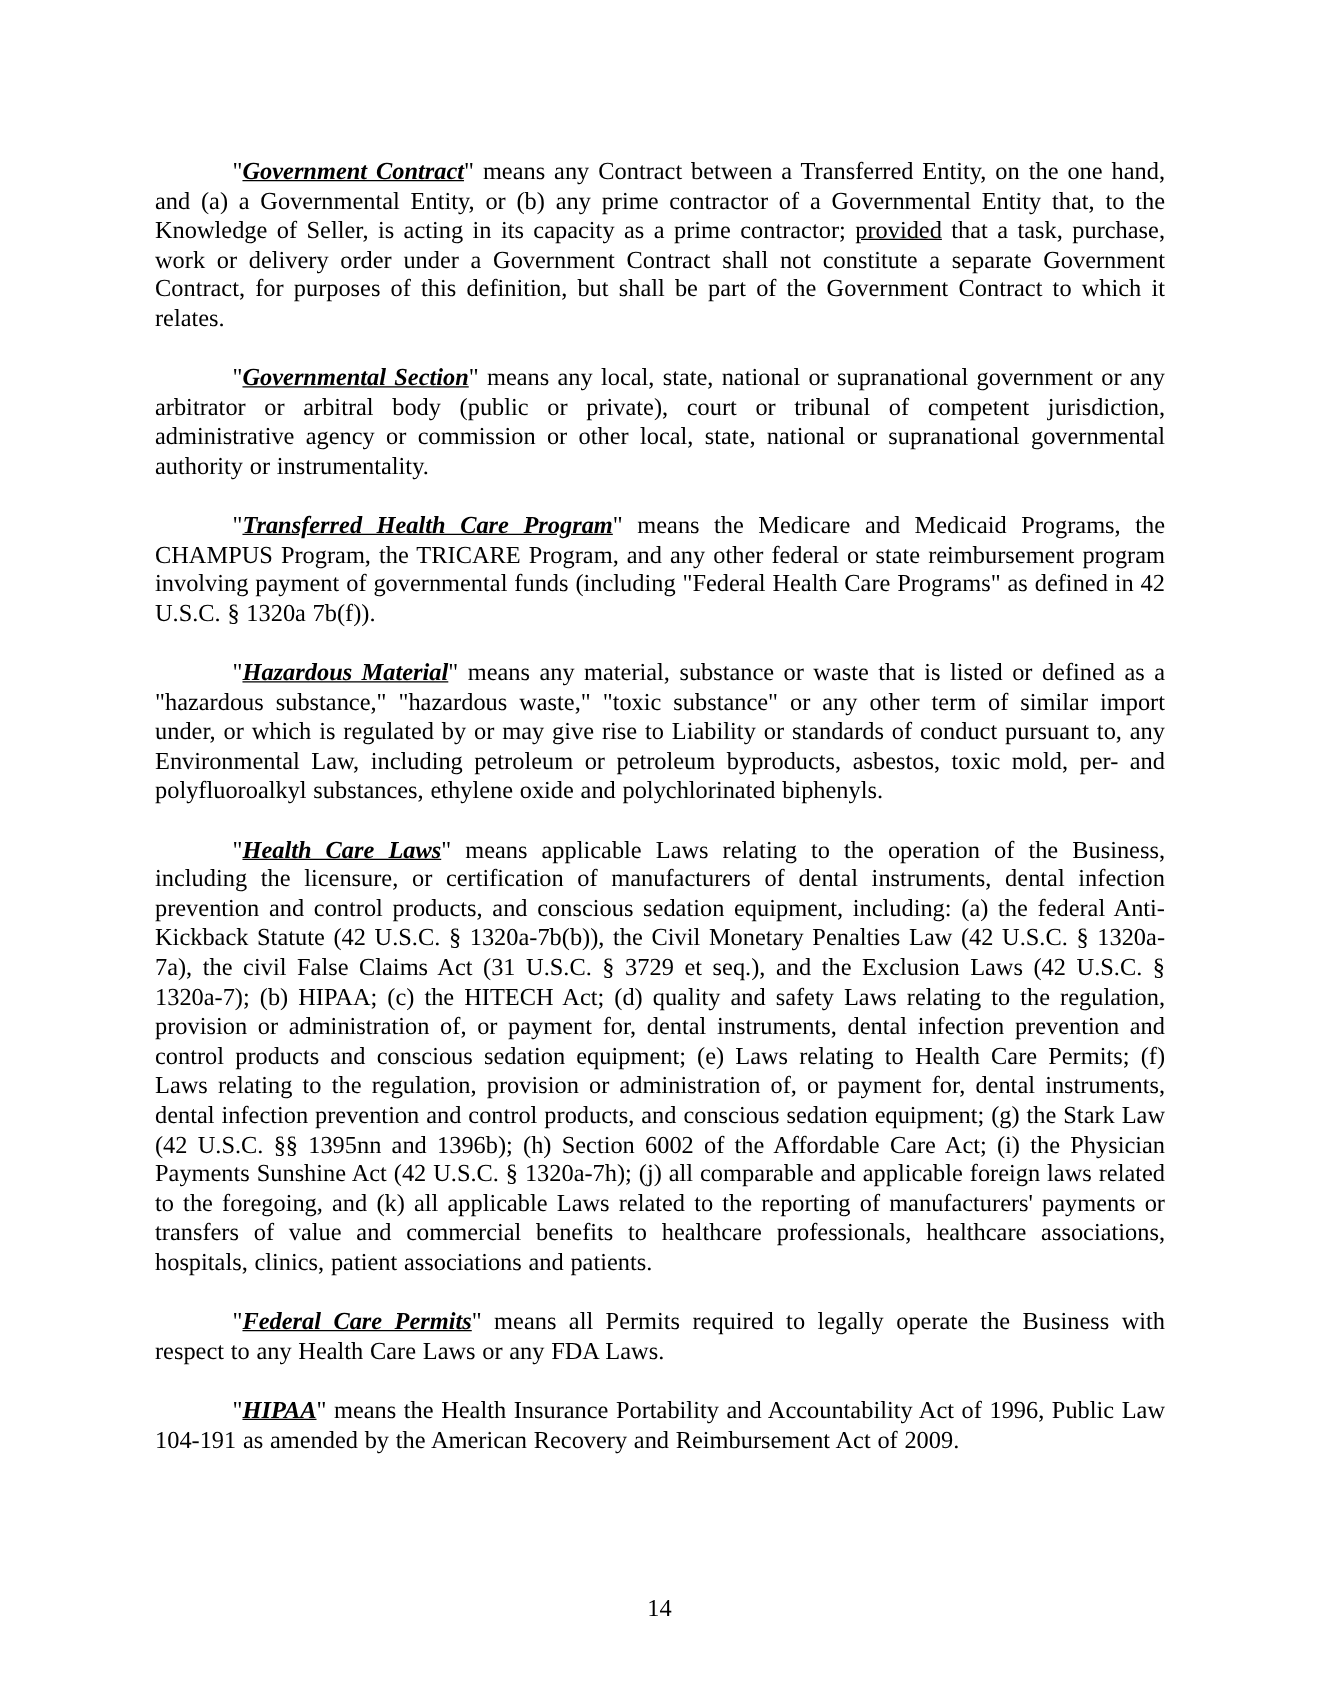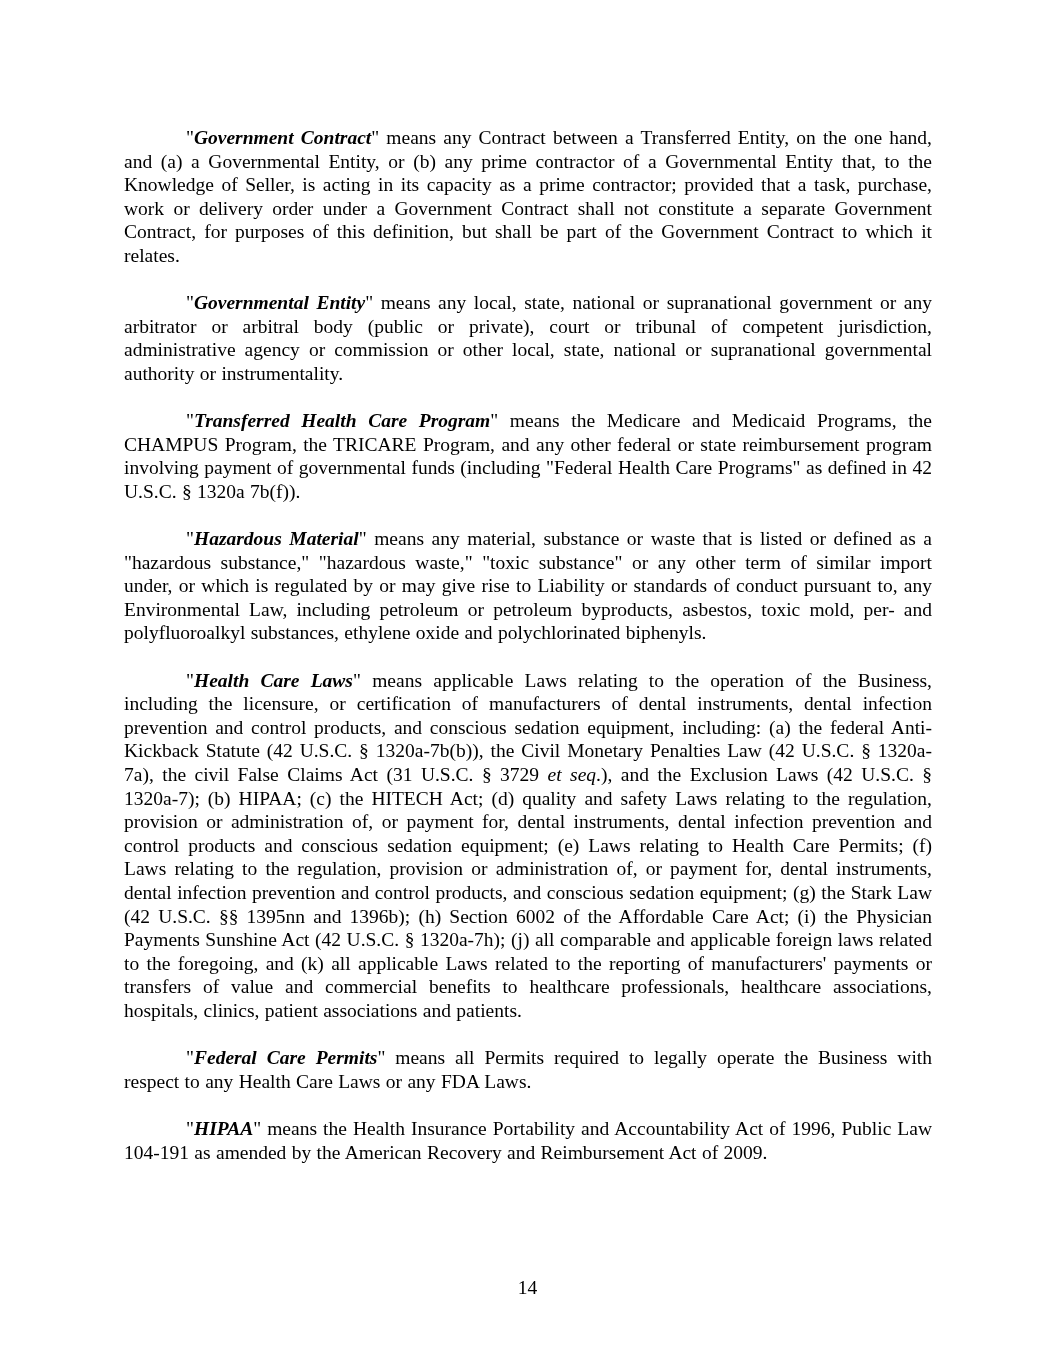--- a/index.html
+++ b/index.html
@@ -23,40 +23,41 @@
     margin: 0 0 23.6px 0;
     text-indent: 62px;
     text-align: justify;
     font-size: 19.5px;
     line-height: 23.6px;
     word-spacing: 0.5px;
   }
   .run-term {
     font-weight: bold;
     font-style: italic;
+    text-decoration: underline;
   }
-  .run-u { }
-  .run-i { font-style: italic; }
+  .run-u { text-decoration: underline; }
+  .run-i { }
   .page-number {
     position: absolute;
     top: 1276px;
     left: 0;
     width: 100%;
     text-align: center;
     font-size: 19.5px;
     line-height: 23.6px;
   }
 </style>
 </head>
 <body>
 
 <div class="page">
   <main class="content" id="content">
       <p><span>"</span><span class="run-term">Government Contract</span><span>" means any Contract between a Transferred Entity, on the one hand, and (a) a Governmental Entity, or (b) any prime contractor of a Governmental Entity that, to the Knowledge of Seller, is acting in its capacity as a prime contractor; </span><span class="run-u">provided</span><span> that a task, purchase, work or delivery order under a Government Contract shall not constitute a separate Government Contract, for purposes of this definition, but shall be part of the Government Contract to which it relates.</span></p>
-      <p><span>"</span><span class="run-term">Governmental Entity</span><span>" means any local, state, national or supranational government or any arbitrator or arbitral body (public or private), court or tribunal of competent jurisdiction, administrative agency or commission or other local, state, national or supranational governmental authority or instrumentality.</span></p>
+      <p><span>"</span><span class="run-term">Governmental Section</span><span>" means any local, state, national or supranational government or any arbitrator or arbitral body (public or private), court or tribunal of competent jurisdiction, administrative agency or commission or other local, state, national or supranational governmental authority or instrumentality.</span></p>
       <p><span>"</span><span class="run-term">Transferred Health Care Program</span><span>" means the Medicare and Medicaid Programs, the CHAMPUS Program, the TRICARE Program, and any other federal or state reimbursement program involving payment of governmental funds (including "Federal Health Care Programs" as defined in 42 U.S.C. § 1320a 7b(f)).</span></p>
       <p><span>"</span><span class="run-term">Hazardous Material</span><span>" means any material, substance or waste that is listed or defined as a "hazardous substance," "hazardous waste," "toxic substance" or any other term of similar import under, or which is regulated by or may give rise to Liability or standards of conduct pursuant to, any Environmental Law, including petroleum or petroleum byproducts, asbestos, toxic mold, per- and polyfluoroalkyl substances, ethylene oxide and polychlorinated biphenyls.</span></p>
       <p><span>"</span><span class="run-term">Health Care Laws</span><span>" means applicable Laws relating to the operation of the Business, including the licensure, or certification of manufacturers of dental instruments, dental infection prevention and control products, and conscious sedation equipment, including: (a) the federal Anti-Kickback Statute (42 U.S.C. § 1320a-7b(b)), the Civil Monetary Penalties Law (42 U.S.C. § 1320a-7a), the civil False Claims Act (31 U.S.C. § 3729 </span><span class="run-i">et seq</span><span>.), and the Exclusion Laws (42 U.S.C. § 1320a-7); (b) HIPAA; (c) the HITECH Act; (d) quality and safety Laws relating to the regulation, provision or administration of, or payment for, dental instruments, dental infection prevention and control products and conscious sedation equipment; (e) Laws relating to Health Care Permits; (f) Laws relating to the regulation, provision or administration of, or payment for, dental instruments, dental infection prevention and control products, and conscious sedation equipment; (g) the Stark Law (42 U.S.C. §§ 1395nn and 1396b); (h) Section 6002 of the Affordable Care Act; (i) the Physician Payments Sunshine Act (42 U.S.C. § 1320a-7h); (j) all comparable and applicable foreign laws related to the foregoing, and (k) all applicable Laws related to the reporting of manufacturers' payments or transfers of value and commercial benefits to healthcare professionals, healthcare associations, hospitals, clinics, patient associations and patients.</span></p>
       <p><span>"</span><span class="run-term">Federal Care Permits</span><span>" means all Permits required to legally operate the Business with respect to any Health Care Laws or any FDA Laws.</span></p>
       <p><span>"</span><span class="run-term">HIPAA</span><span>" means the Health Insurance Portability and Accountability Act of 1996, Public Law 104-191 as amended by the American Recovery and Reimbursement Act of 2009.</span></p>
     </main>
   <div class="page-number">14</div>
 </div>
 
 </body></html>

